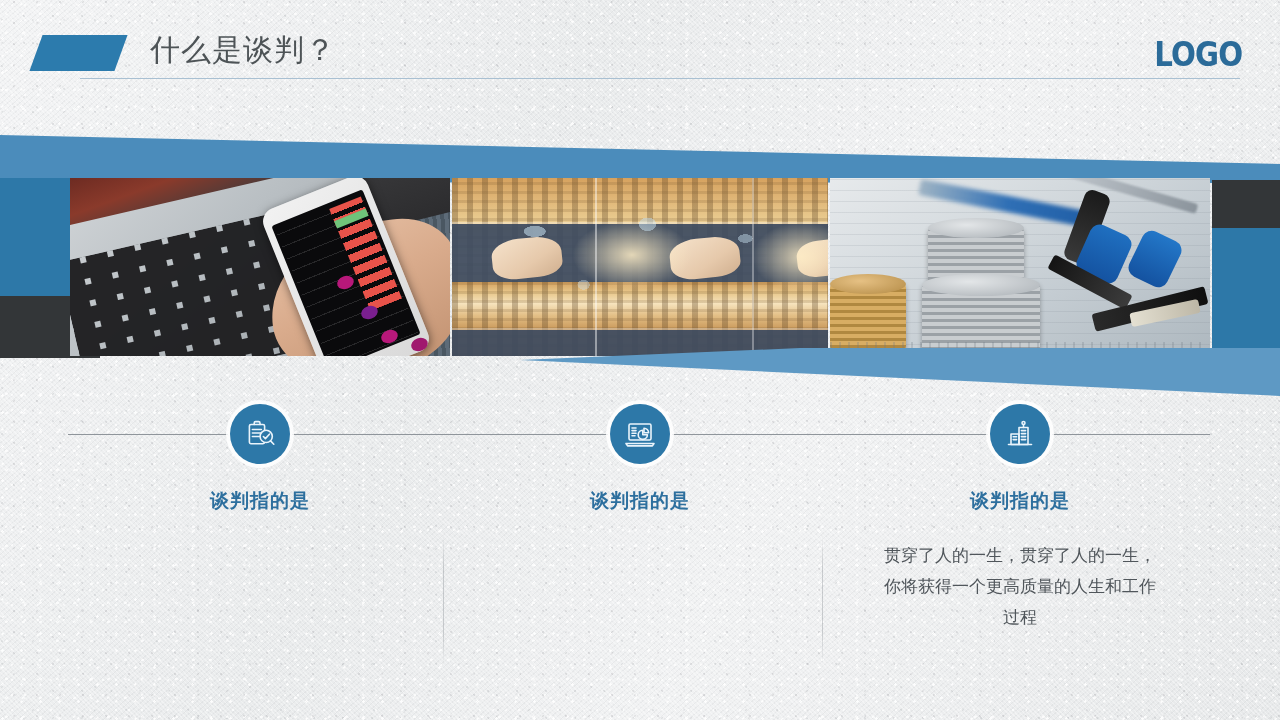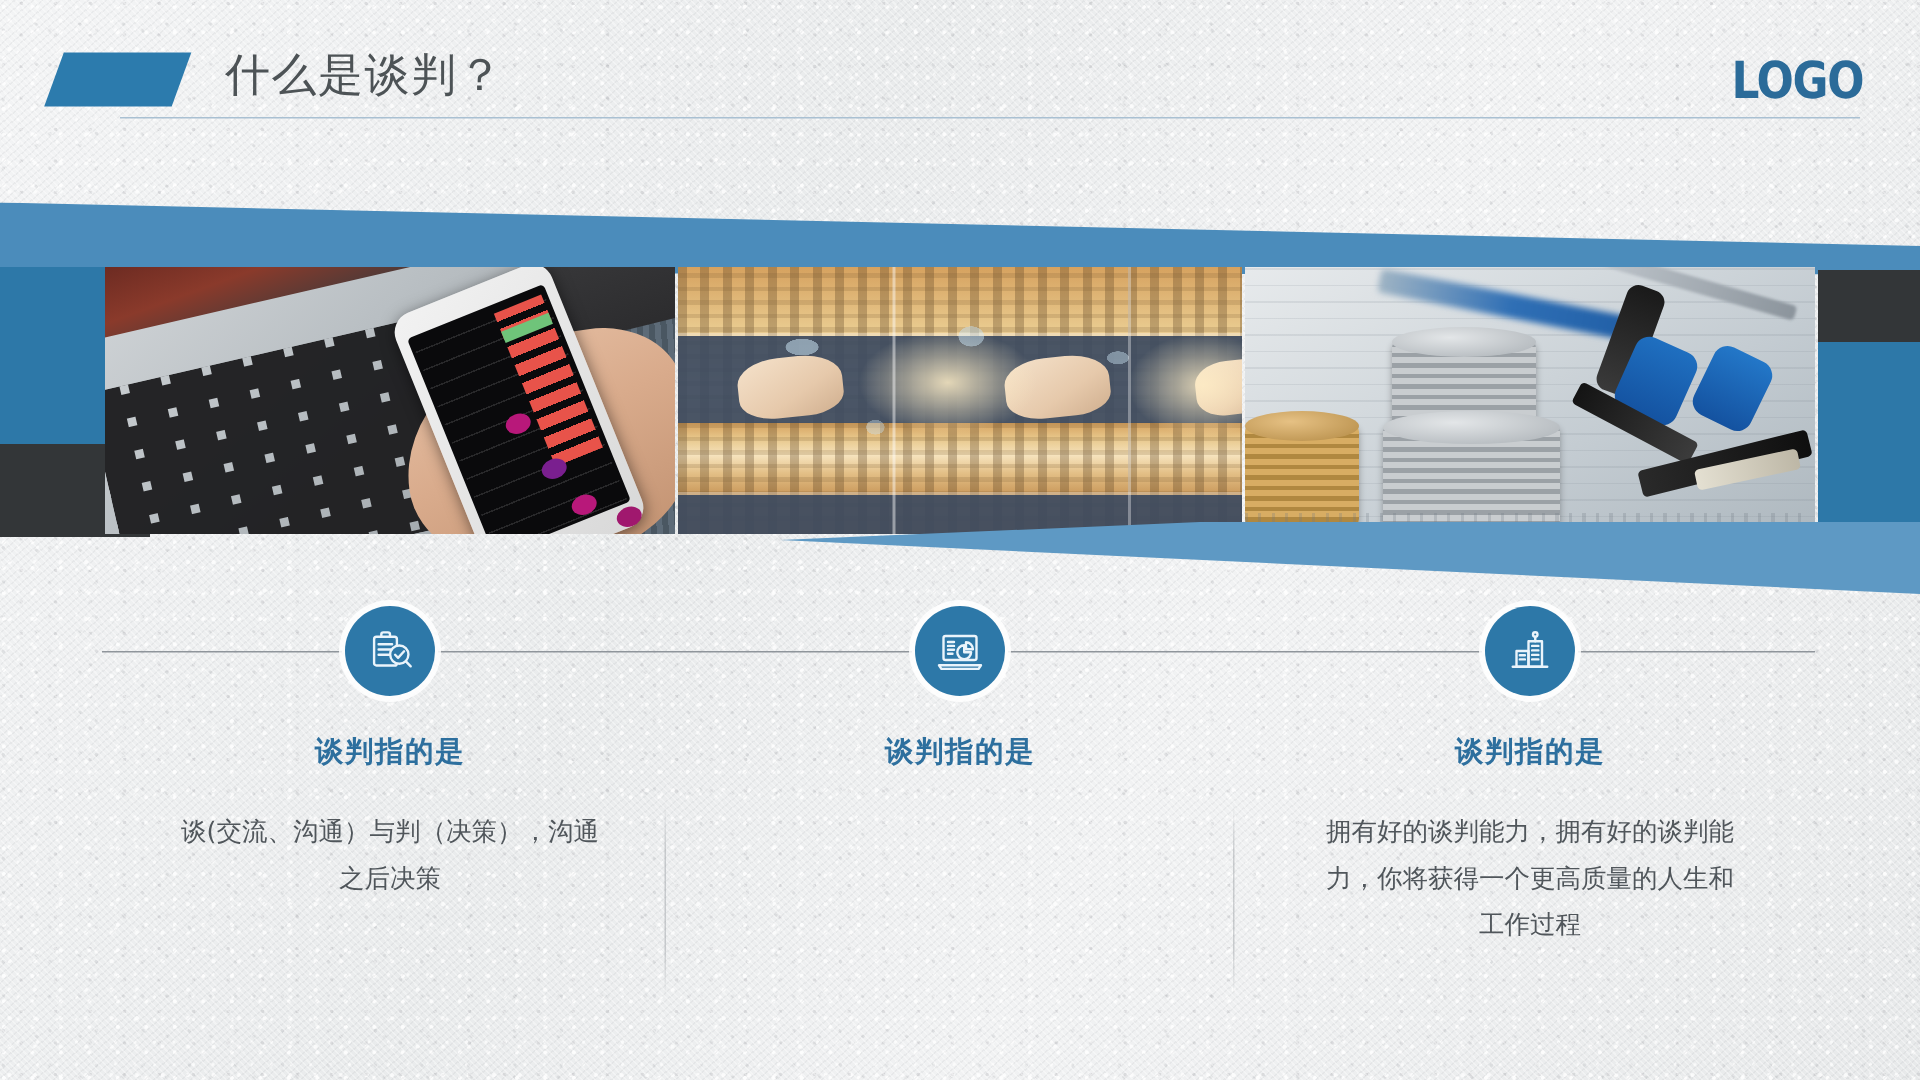--- a/index.html
+++ b/index.html
@@ -506,29 +506,28 @@
       <path d="M5.5 27.5h23"></path>
       <path d="M18.4 13.6h4.2M18.4 16.6h4.2M18.4 19.6h4.2M18.4 22.6h4.2"></path>
       <path d="M10.2 19.8h3.4M10.2 22.6h3.4"></path>
       <path d="M20.5 10.5V7.6"></path>
       <circle cx="20.5" cy="6" r="1.5"></circle>
     </svg>
   </div>
 
   <div class="col col-1">
     <p class="col-head">谈判指的是</p>
-    <p class="col-body">谈(交流、沟通）与判（决策），沟通之后决策</p>
   </div>
 
   <div class="col col-2">
     <p class="col-head">谈判指的是</p>
   </div>
 
   <div class="col col-3">
     <p class="col-head">谈判指的是</p>
-    <p class="col-body">拥有好的谈判能力，拥有好的谈判能力，你将获得一个更高质量的人生和工作过程</p>
+    <p class="col-body">贯穿了人的一生，贯穿了人的一生，你将获得一个更高质量的人生和工作过程</p>
   </div>
 
   <div class="col-divider div-1"></div>
   <div class="col-divider div-2"></div>
 
 
 </div>
 
 </body></html>

